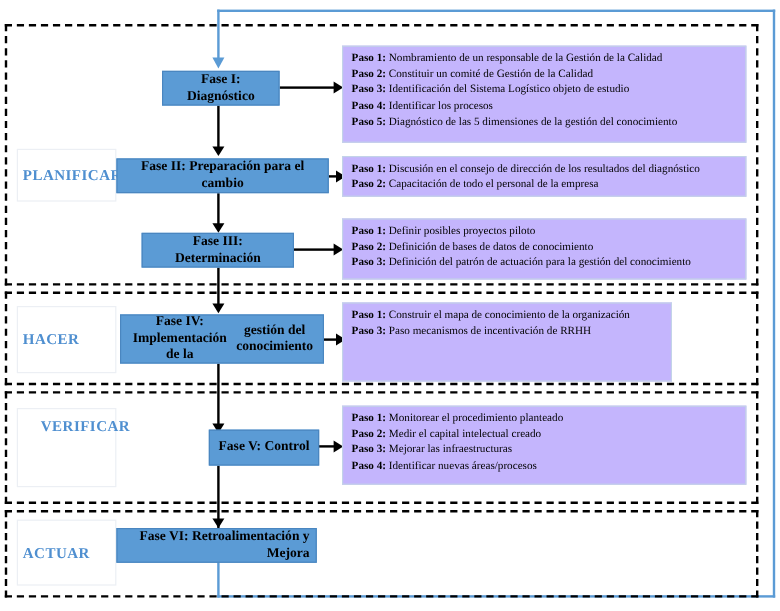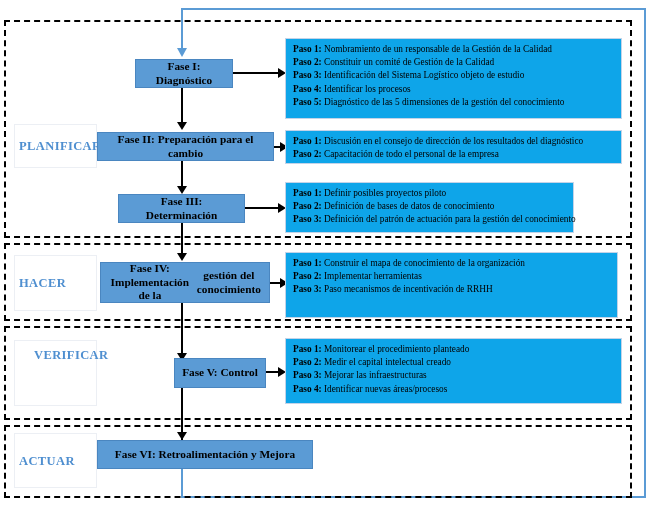--- a/index.html
+++ b/index.html
@@ -17,21 +17,21 @@
   .cycle-label{position:absolute;color:#4f8fd0;font-weight:bold;
     font-family:"Liberation Serif","DejaVu Serif",serif;font-size:12.5px;letter-spacing:.4px;white-space:nowrap;}
 
   
   .phase{position:absolute;box-sizing:border-box;background:#5b9bd5;border:1px solid #4a86c0;
     color:#000;font-weight:bold;font-size:11.3px;line-height:1.22;
     display:flex;align-items:center;justify-content:center;text-align:center;
     font-family:"Liberation Serif","DejaVu Serif",serif;padding:0 5px;}
 
   
-  .steps{position:absolute;box-sizing:border-box;background:#0ea5e9;border:1px solid #c3d3e8;
+  .steps{position:absolute;box-sizing:border-box;background:#c4b5fd;border:1px solid #c3d3e8;
     padding:4px 6px 4px 7px;}
   .step-line{font-size:9.3px;line-height:1.42;color:#000;white-space:nowrap;
     font-family:"Liberation Serif","DejaVu Serif",serif;}
   .step-line b{font-weight:bold;}
 
   
   .ln{position:absolute;background:#000;}
   .ln-v{width:2px;}
   .ln-h{height:2px;}
   .arrow-down{position:absolute;width:0;height:0;border-left:5px solid transparent;
@@ -109,21 +109,21 @@
 
   <div class="phase" style="left:118px;top:194px;width:127px;height:29px;">Fase III: Determinación</div>
 
   <div class="phase" style="left:100px;top:262px;width:170px;height:41px;flex-direction:row;">
     <span>Fase IV: Implementación de la</span>
     <span>gestión del conocimiento</span>
   </div>
 
   <div class="phase" style="left:137px;top:358px;width:92px;height:30px;margin-left:37px;">Fase V: Control</div>
 
-  <div class="phase" style="left:97px;top:440px;width:216px;height:29px;">Fase VI: Retroalimentación y Mejora</div>
+  <div class="phase" style="left:97px;top:440px;width:167px;height:29px;text-align:right;">Fase VI: Retroalimentación y Mejora</div>
 
   <div class="steps" style="left:285px;top:38px;width:337px;height:81px;">
     <div class="step-line">
       <b>Paso 1:</b>
       <span>Nombramiento de un responsable de la Gestión de la Calidad</span>
     </div>
     <div class="step-line">
       <b>Paso 2:</b>
       <span>Constituir un comité de Gestión de la Calidad</span>
     </div>
@@ -145,43 +145,39 @@
     <div class="step-line">
       <b>Paso 1:</b>
       <span>Discusión en el consejo de dirección de los resultados del diagnóstico</span>
     </div>
     <div class="step-line">
       <b>Paso 2:</b>
       <span>Capacitación de todo el personal de la empresa</span>
     </div>
   </div>
 
-  <div class="steps" style="left:285px;top:182px;width:289px;height:51px;">
+  <div class="steps" style="left:285px;top:182px;width:337px;height:51px;">
     <div class="step-line">
       <b>Paso 1:</b>
       <span>Definir posibles proyectos piloto</span>
     </div>
     <div class="step-line">
       <b>Paso 2:</b>
       <span>Definición de bases de datos de conocimiento</span>
     </div>
     <div class="step-line">
       <b>Paso 3:</b>
       <span>Definición del patrón de actuación para la gestión del conocimiento</span>
     </div>
   </div>
 
-  <div class="steps" style="left:285px;top:252px;width:333px;height:66px;">
+  <div class="steps" style="left:285px;top:252px;width:275px;height:66px;">
     <div class="step-line">
       <b>Paso 1:</b>
       <span>Construir el mapa de conocimiento de la organización</span>
-    </div>
-    <div class="step-line">
-      <b>Paso 2:</b>
-      <span>Implementar herramientas</span>
     </div>
     <div class="step-line">
       <b>Paso 3:</b>
       <span>Paso mecanismos de incentivación de RRHH</span>
     </div>
   </div>
 
   <div class="steps" style="left:285px;top:338px;width:337px;height:66px;">
     <div class="step-line">
       <b>Paso 1:</b>

